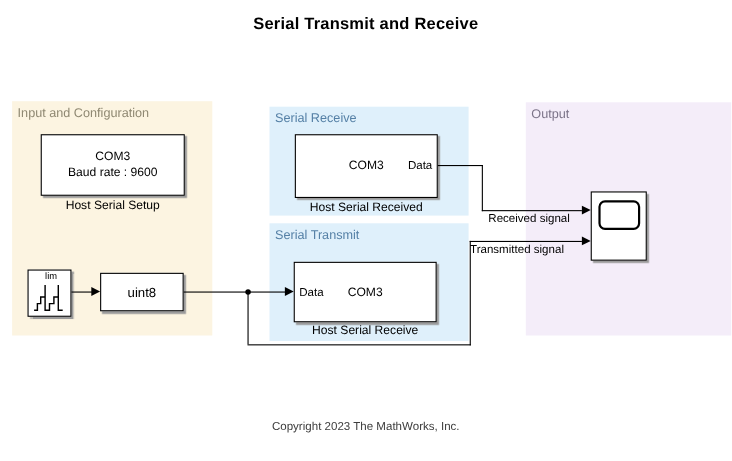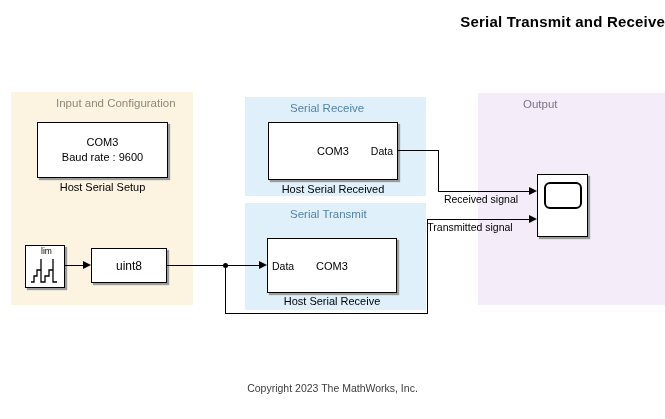--- a/index.html
+++ b/index.html
@@ -2,23 +2,23 @@
 <html style="--input-area-bg: #fcf4e1; --blue-area-bg: #dff0fb; --output-area-bg: #f4edf9; --input-title: #8f8872; --blue-title: #5580a6; --output-title: #7b7388; --line: #000000;"><head>
 <meta charset="utf-8">
 <style>
   html,body { margin:0; padding:0; background:#ffffff; }
   .canvas {
     position:relative; width:665px; height:419px; background:#ffffff;
     font-family:"Liberation Sans", sans-serif; overflow:hidden; color:#000;
   }
   .model-title {
     position:absolute; top:13px; left:0; width:100%;
-    text-align:right; font-size:15px; font-weight:bold; letter-spacing:0.2px;
+    text-align:center; font-size:15px; font-weight:bold; letter-spacing:0.2px;
   }
-  .area { position:absolute; box-sizing:border-box;padding-left:40px; }
+  .area { position:absolute; box-sizing:border-box; }
   .area-input    { left:11px;  top:92px;  width:182px; height:213px; background:var(--input-area-bg,#fcf4e1); }
   .area-receive  { left:245px; top:97px;  width:181px; height:99px;  background:var(--blue-area-bg,#dff0fb); }
   .area-transmit { left:245px; top:203px; width:181px; height:107px; background:var(--blue-area-bg,#dff0fb); }
   .area-output   { left:478px; top:93px;  width:200px; height:212px; background:var(--output-area-bg,#f4edf9); }
   .area-title { font-size:11.5px; padding:5px 0 0 5px; white-space:nowrap; }
   .area-input .area-title    { color:var(--input-title,#8f8872); }
   .area-receive .area-title,
   .area-transmit .area-title { color:var(--blue-title,#5580a6); }
   .area-output .area-title   { color:var(--output-title,#7b7388); }
 

